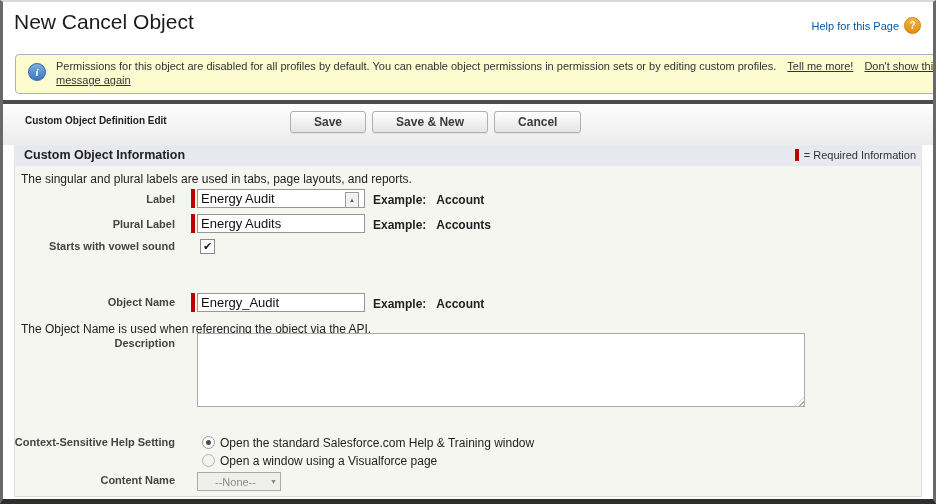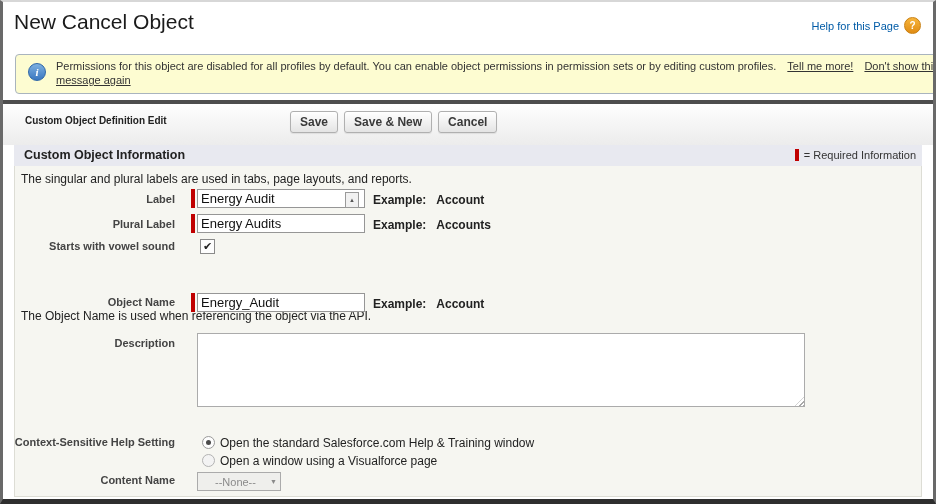--- a/index.html
+++ b/index.html
@@ -24,21 +24,21 @@
   .banner a{color:#333; text-decoration:underline; cursor:pointer; margin-left:8px;}
   
   .dark-bar{position:absolute; left:0; top:98px; width:930px; height:4px; background:#4d4d4d;}
   
   .def-header{position:absolute; left:0; top:102px; width:930px; height:41px;
     background:linear-gradient(#fefefe,#ececec);}
   .def-title{position:absolute; left:22px; top:11px; font-size:10px; font-weight:bold; color:#222; margin:0;}
   .btnrow{position:absolute; left:287px; top:109px; display:flex; gap:6px;}
   .btn{font-family:"Liberation Sans",sans-serif; font-size:12px; font-weight:bold; color:#3a3a3a;
     background:linear-gradient(#ffffff,#e4e4e4); border:1px solid #b0b0b0; border-radius:3px;
-    padding:3px 9px; cursor:pointer; box-shadow:0 1px 1px rgba(0,0,0,0.08);}
+    padding:3px 23px; cursor:pointer; box-shadow:0 1px 1px rgba(0,0,0,0.08);}
   
   .sub-bar{position:absolute; left:11px; top:143px; width:908px; height:21px; background:#E8E9F0;}
   .sub-title{position:absolute; left:10px; top:3px; font-size:12.5px; font-weight:bold; color:#222;}
   .req-legend{position:absolute; right:6px; top:4px; font-size:11px; color:#333; display:flex; align-items:center; gap:5px;}
   .req-chip{display:inline-block; width:4px; height:12px; background:#C00000;}
   
   .form-area{position:absolute; left:11px; top:164px; width:908px; height:331px; background:#F6F6F1;
     border-left:1px solid #DDDDD5; border-right:1px solid #DDDDD5; border-bottom:1px solid #DDDDD5; box-sizing:border-box;}
   .fhelp{position:absolute; left:6px; font-size:12px; color:#222;}
   .flabel{position:absolute; right:746px; white-space:nowrap; font-size:11px; font-weight:bold; color:#444;}
@@ -118,21 +118,21 @@
     <label class="flabel" style="top:52px;">Plural Label</label>
     <span class="reqbar" style="top:48px;"></span>
     <input class="tin" style="top: 48px;" type="text" value="Energy Audits">
     <span class="ex" style="top:52px;">
       <span>Example:</span><span class="exval">Accounts</span>
     </span>
 
     <label class="flabel" style="top:74px;">Starts with vowel sound</label>
     <span class="cbox" style="top:73px;">✔</span>
 
-    <div class="fhelp" style="top:111px;margin-top:32px;">The Object Name is used when referencing the object via the API.</div>
+    <div class="fhelp" style="top:124px;margin-top:32px;">The Object Name is used when referencing the object via the API.</div>
 
     <label class="flabel" style="top:130px;padding-left:30px;">Object Name</label>
     <span class="reqbar" style="top:127px;"></span>
     <input class="tin" style="top: 127px;" type="text" value="Energy_Audit">
     <span class="ex" style="top:131px;">
       <span>Example:</span><span class="exval">Account</span>
     </span>
 
     <label class="flabel" style="top:171px;">Description</label>
     <textarea class="ftext" style="top: 167px;" value=""></textarea>

